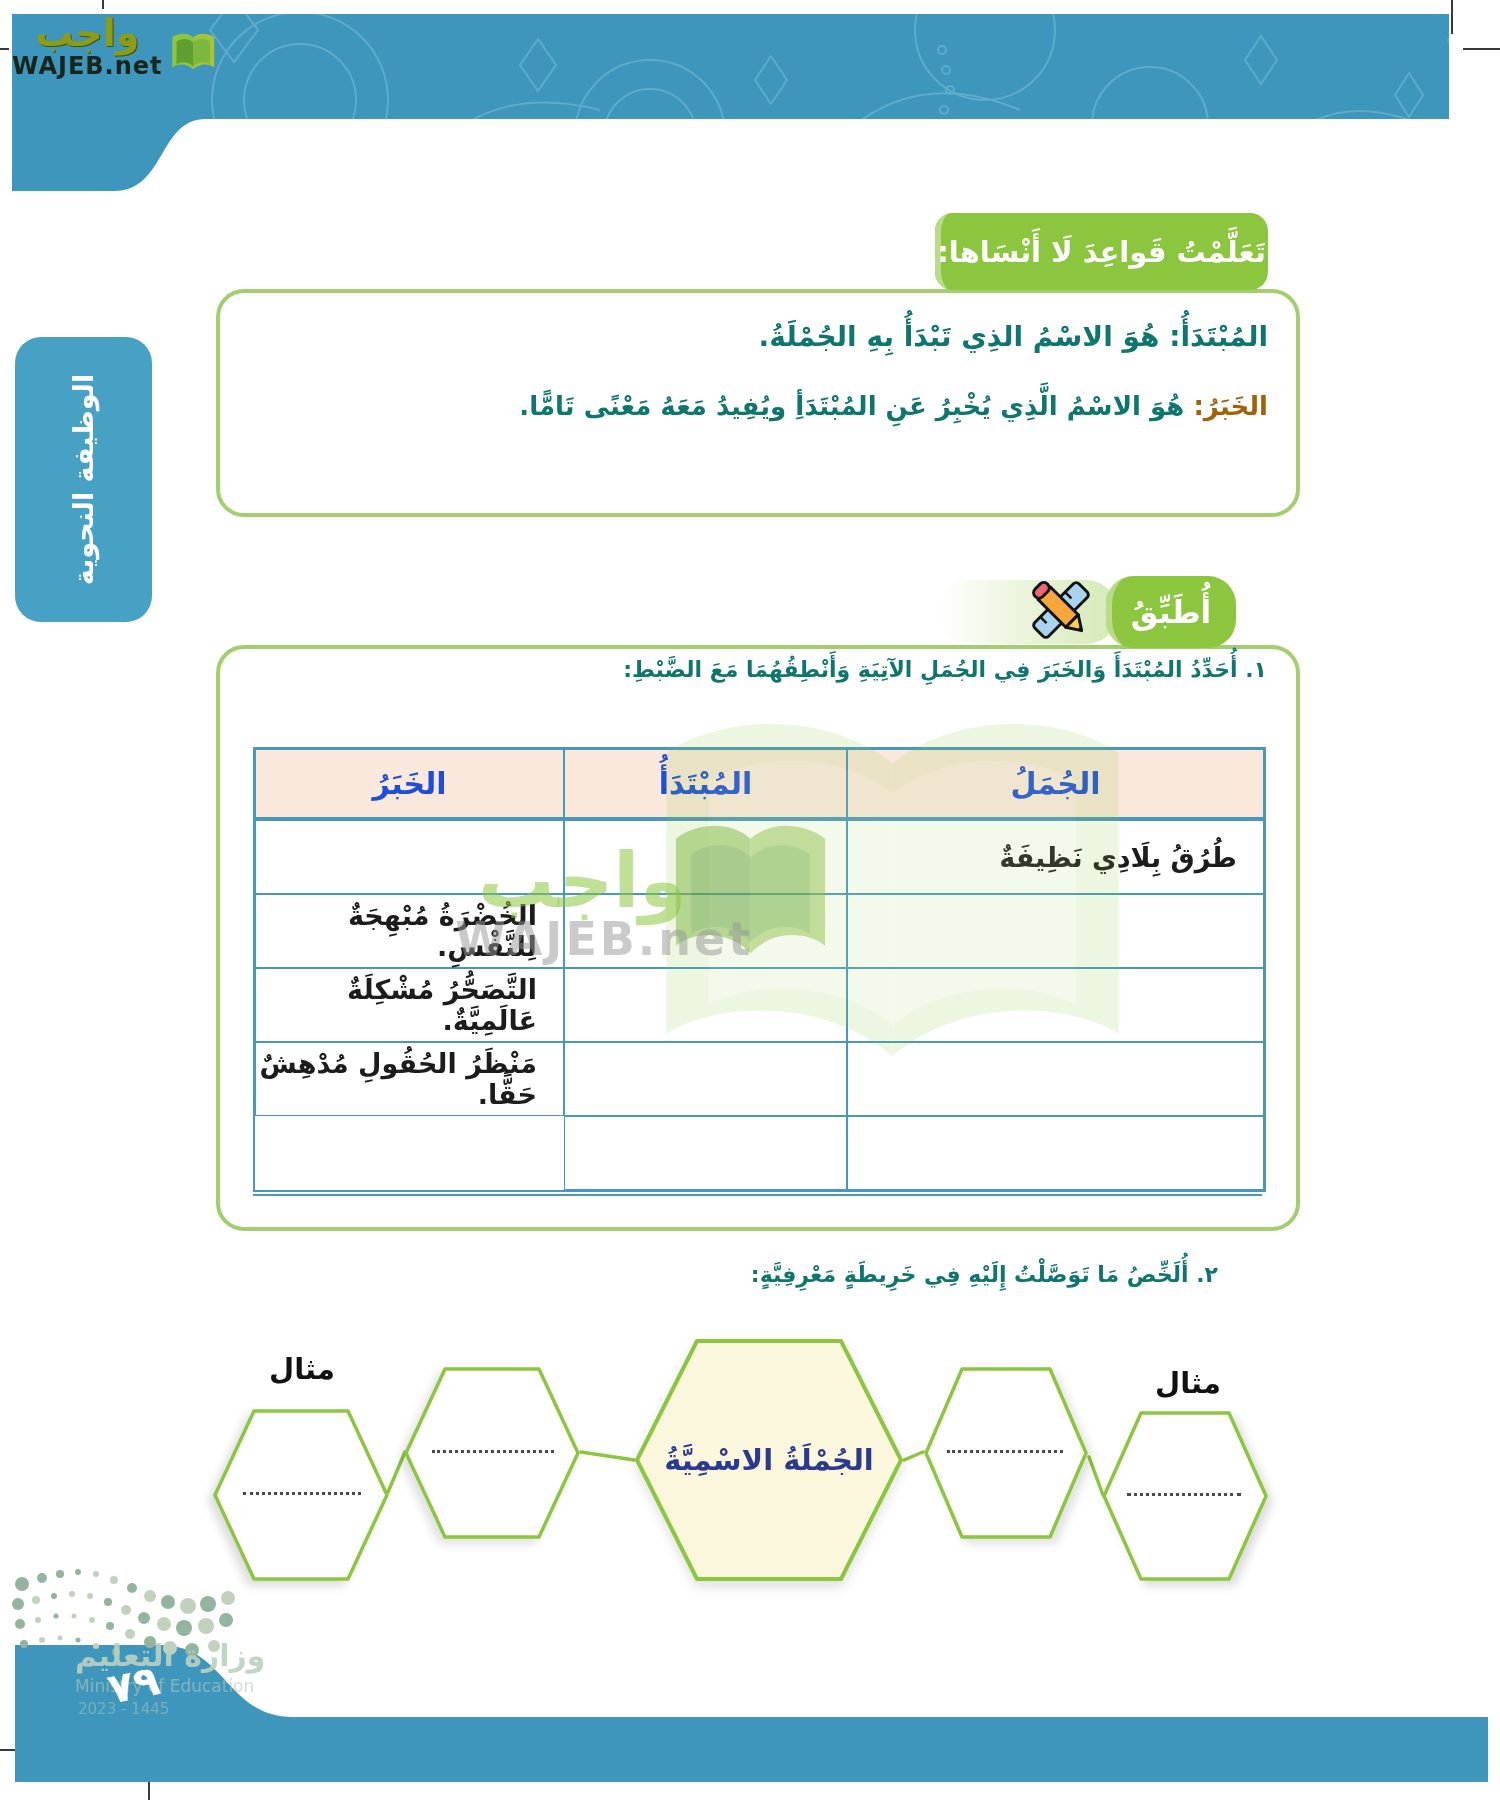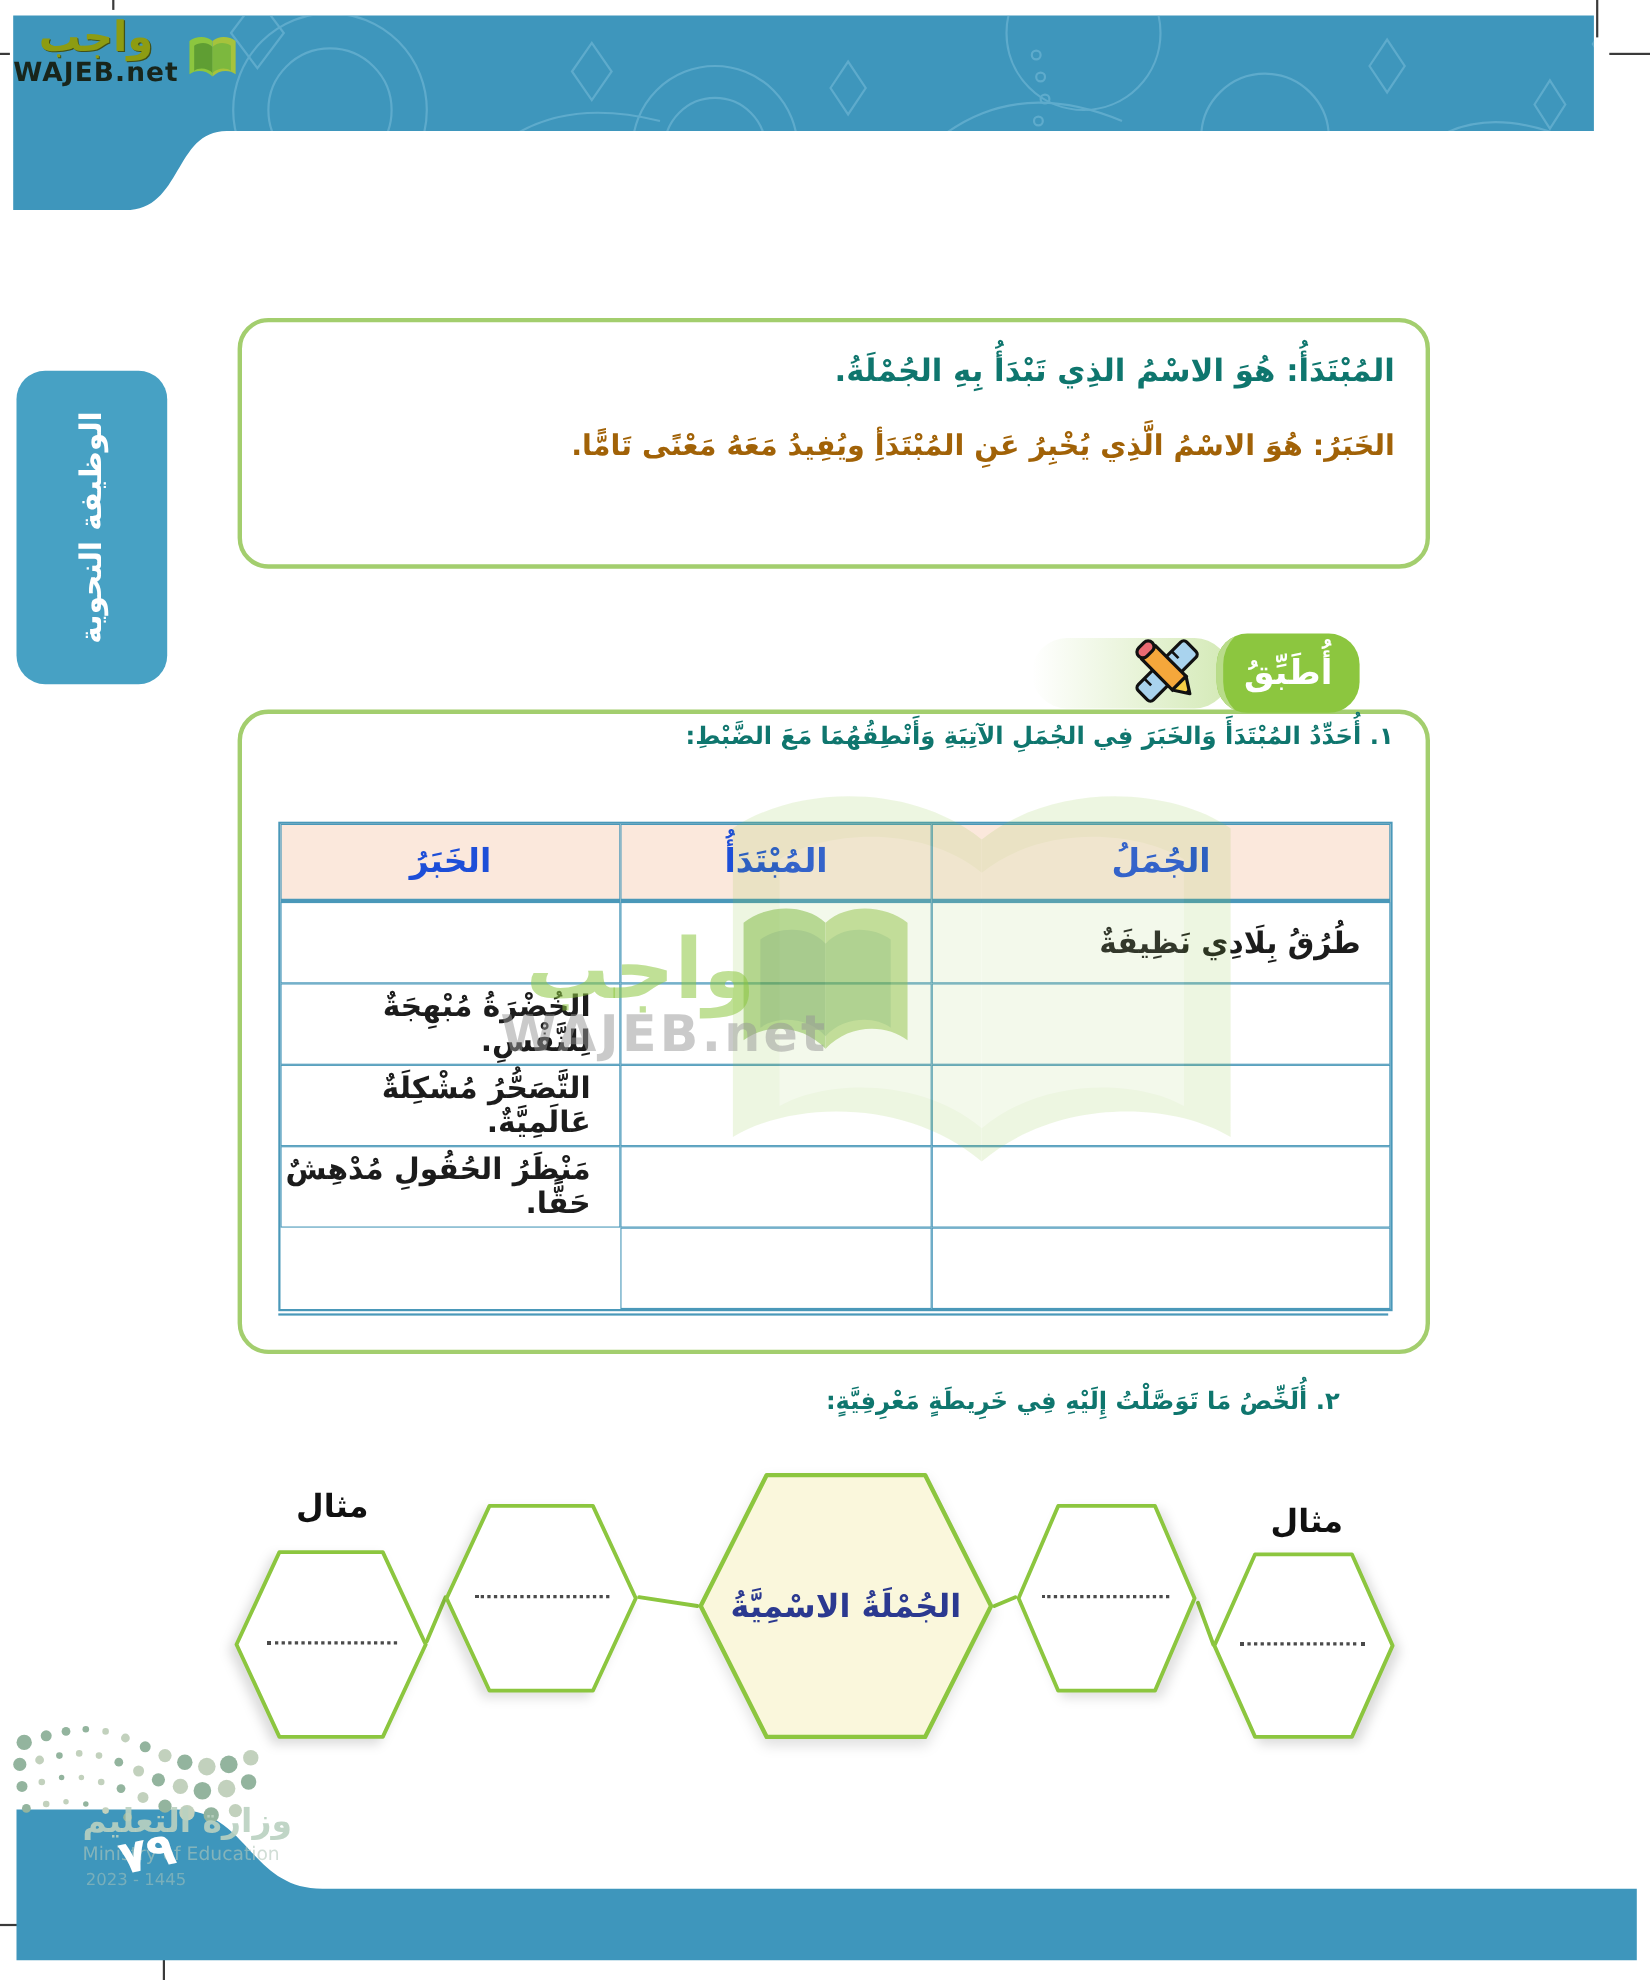--- a/index.html
+++ b/index.html
@@ -30,21 +30,21 @@
                background:linear-gradient(to left,rgba(141,198,63,.38),rgba(141,198,63,0));z-index:1;}
   .apply-icon{left:1022px;top:571px;width:78px;height:78px;z-index:3;}
 
   
   .rule-box{left:216px;top:289px;width:1076px;height:220px;border:4px solid #A3CE6E;border-radius:28px;background:#fff;z-index:1;}
   .apply-box{left:216px;top:645px;width:1076px;height:578px;border:4px solid #A3CE6E;border-radius:28px;background:#fff;z-index:0;}
 
   .def-line{font-weight:bold;white-space:nowrap;z-index:2;}
   .red{color:#0f766e;}
   .navy{color:#a16207;}
-  .dark{color:#a16207;}
+  .dark{color:#0f766e;}
 
   
   .sent-table{left:253px;top:747px;width:1009px;display:grid;direction:rtl;
               grid-template-columns:417px 283px 309px;grid-template-rows:71px repeat(5,74px);
               border:2px solid #4A98B9;z-index:1;}
   .cell{border:1px solid #4A98B9;display:flex;align-items:center;}
   .th{background:#FBE8DC;justify-content:center;font-weight:bold;font-size:30px;color:#1d4ed8;border-bottom-width:3px;}
   .td-sentence{justify-content:flex-start;padding-right:26px;font-weight:bold;font-size:27px;color:#1c1c1c;direction:rtl;}
   .under-line{left:253px;top:1194px;width:1009px;height:2px;background:#4A98B9;z-index:1;}
 
@@ -121,20 +121,23 @@
       <path d="M45,14 C56,4 74,6 84,14 L84,70 C74,62 56,62 45,74 Z" fill="#A6C33C"></path>
       <path d="M45,24 C37,15 22,16 14,22 L14,64 C22,58 37,59 45,68 Z" fill="#5F9E33"></path>
       <path d="M45,24 C53,15 68,16 76,22 L76,64 C68,58 53,59 45,68 Z" fill="#7CB83E"></path>
     </svg>
   </div>
 
   <div class="abs side-tab">
     <span class="ar">الوظيفة النحوية</span>
   </div>
 
+  <div class="abs badge badge-recall ar">
+    <span>تَعَلَّمْتُ قَواعِدَ لَا أَنْسَاها:</span>
+  </div>
 
   <div class="abs rule-box"></div>
 
   <div class="abs def-line ar red" style="top:320px;right:232px;font-size:28px;">
     <span>المُبْتَدَأُ:</span><span> هُوَ الاسْمُ الذِي تَبْدَأُ بِهِ الجُمْلَةُ.</span>
   </div>
   <div class="abs def-line ar" style="top:391px;right:232px;font-size:26px;">
     <span class="navy">الخَبَرُ:</span><span class="dark"> هُوَ الاسْمُ الَّذِي يُخْبِرُ عَنِ المُبْتَدَأِ ويُفِيدُ مَعَهُ مَعْنًى تَامًّا.</span>
   </div>
 

